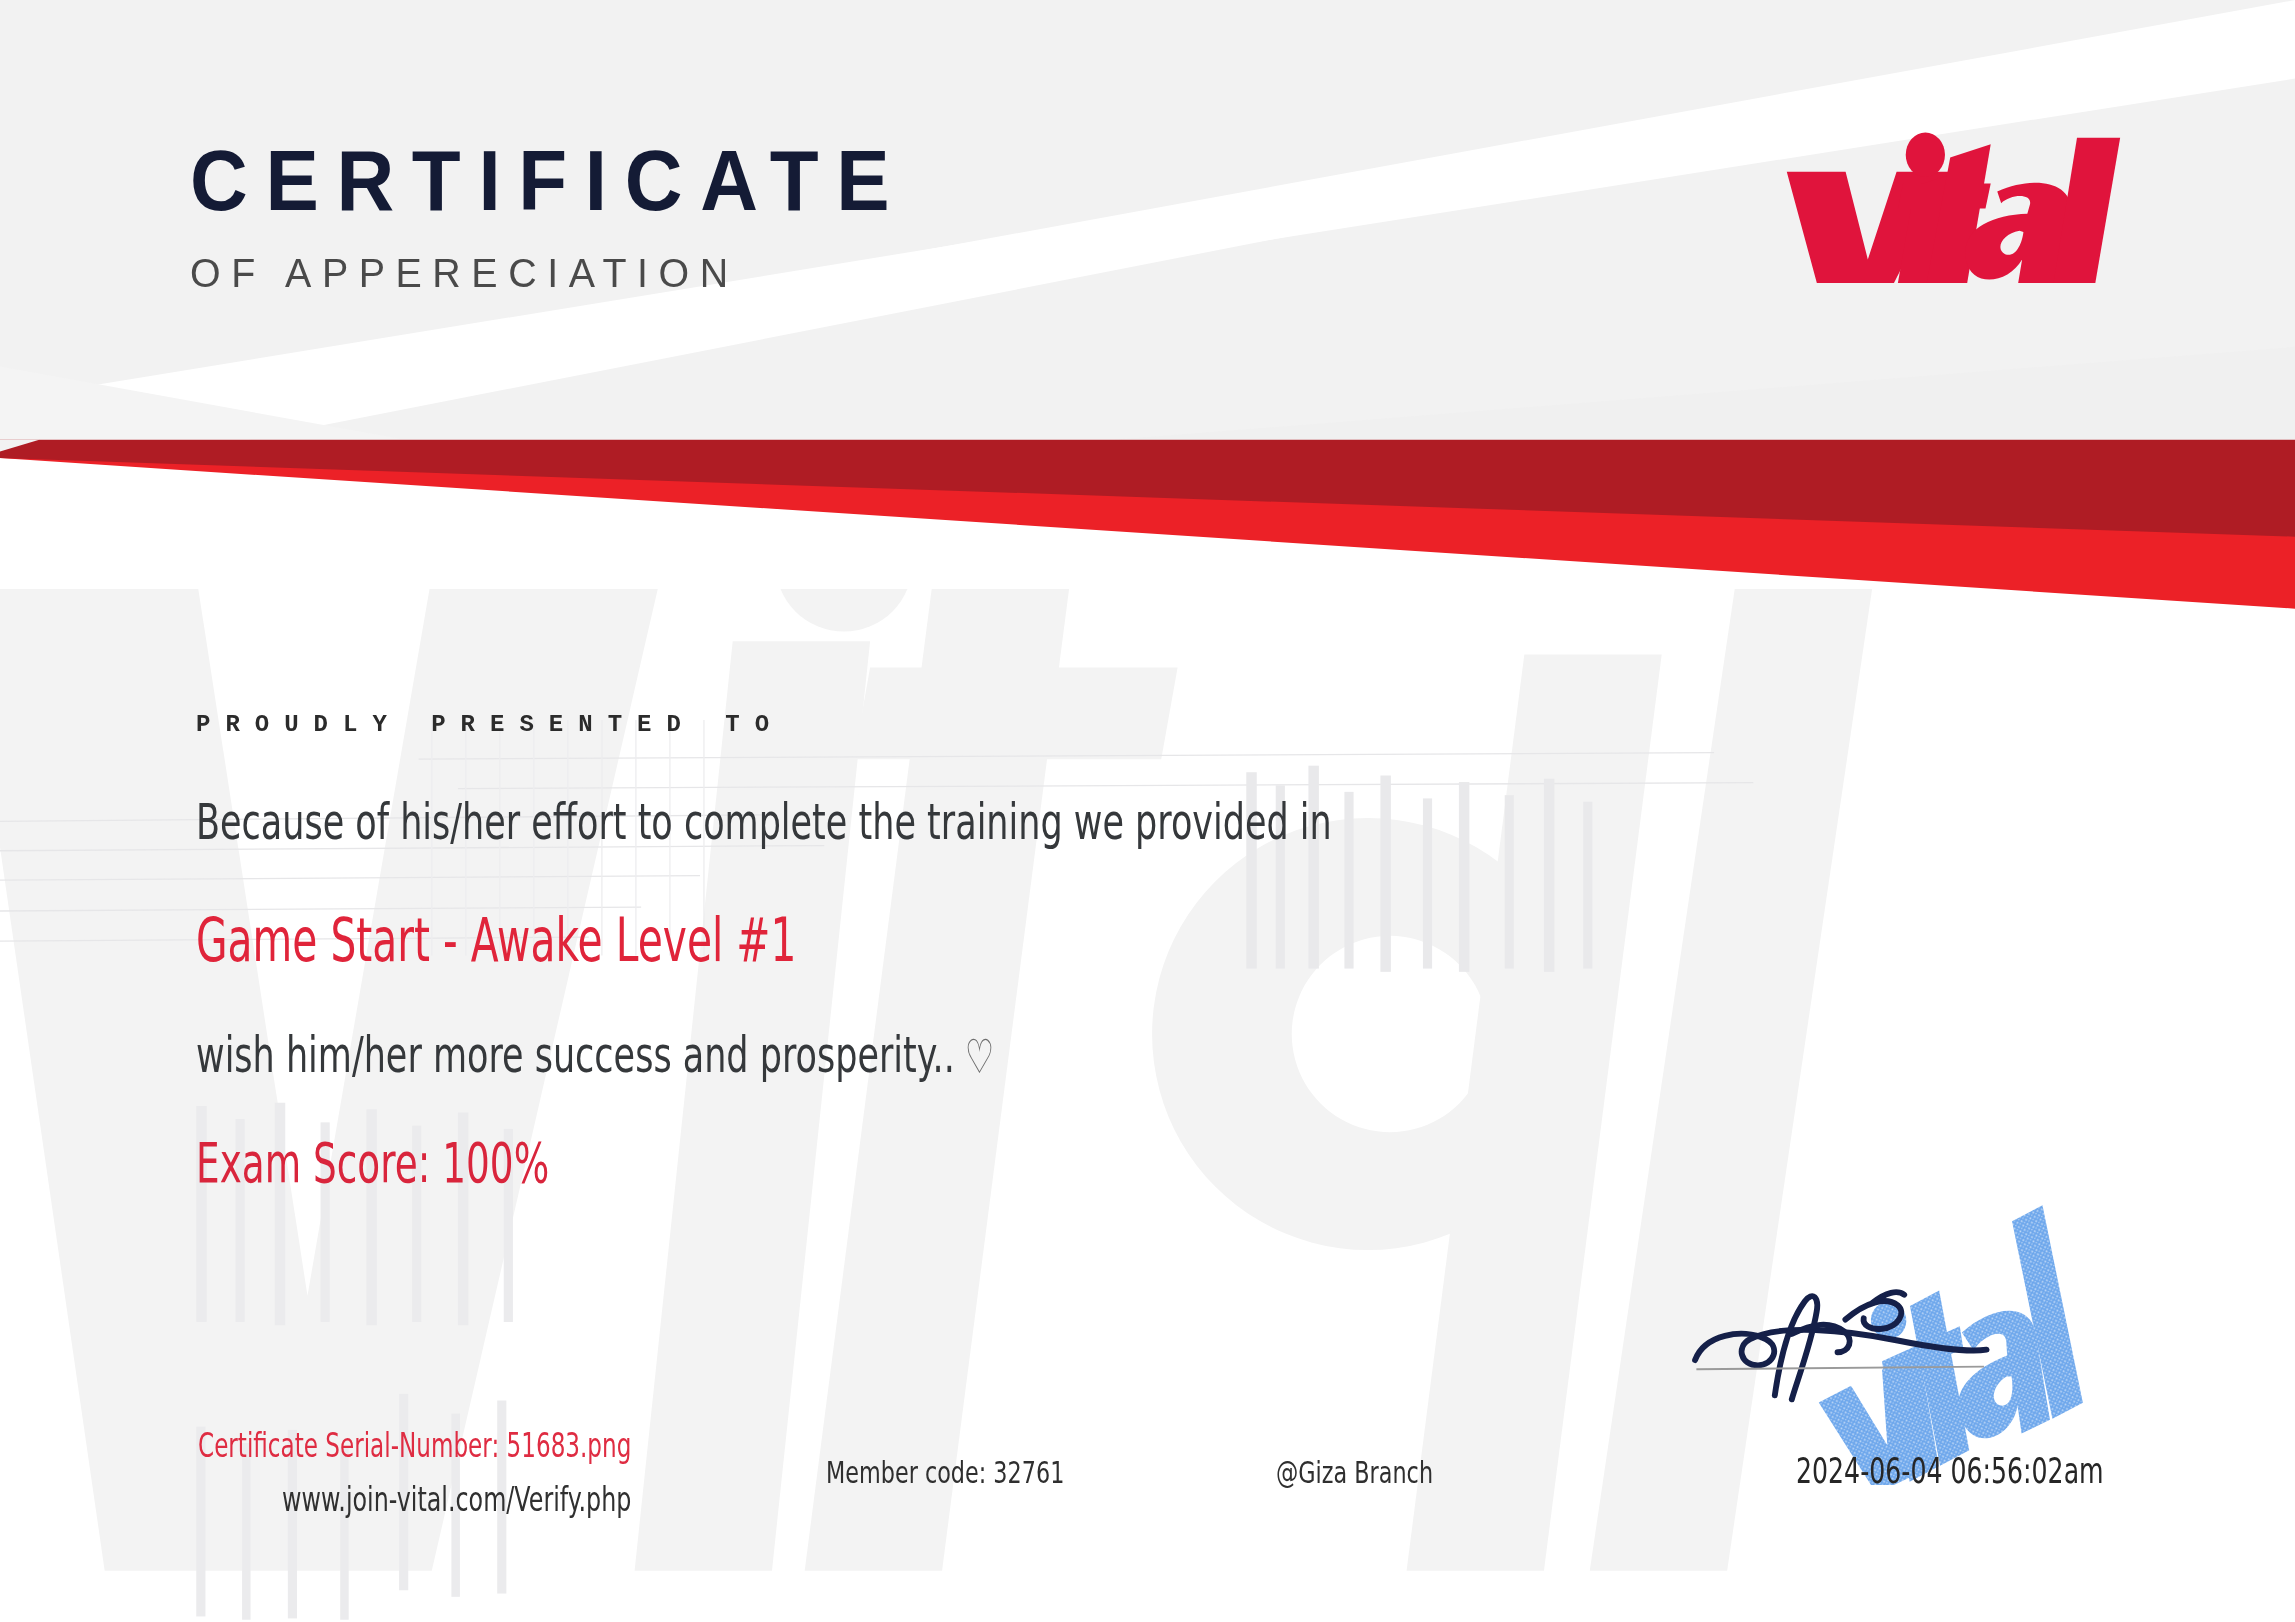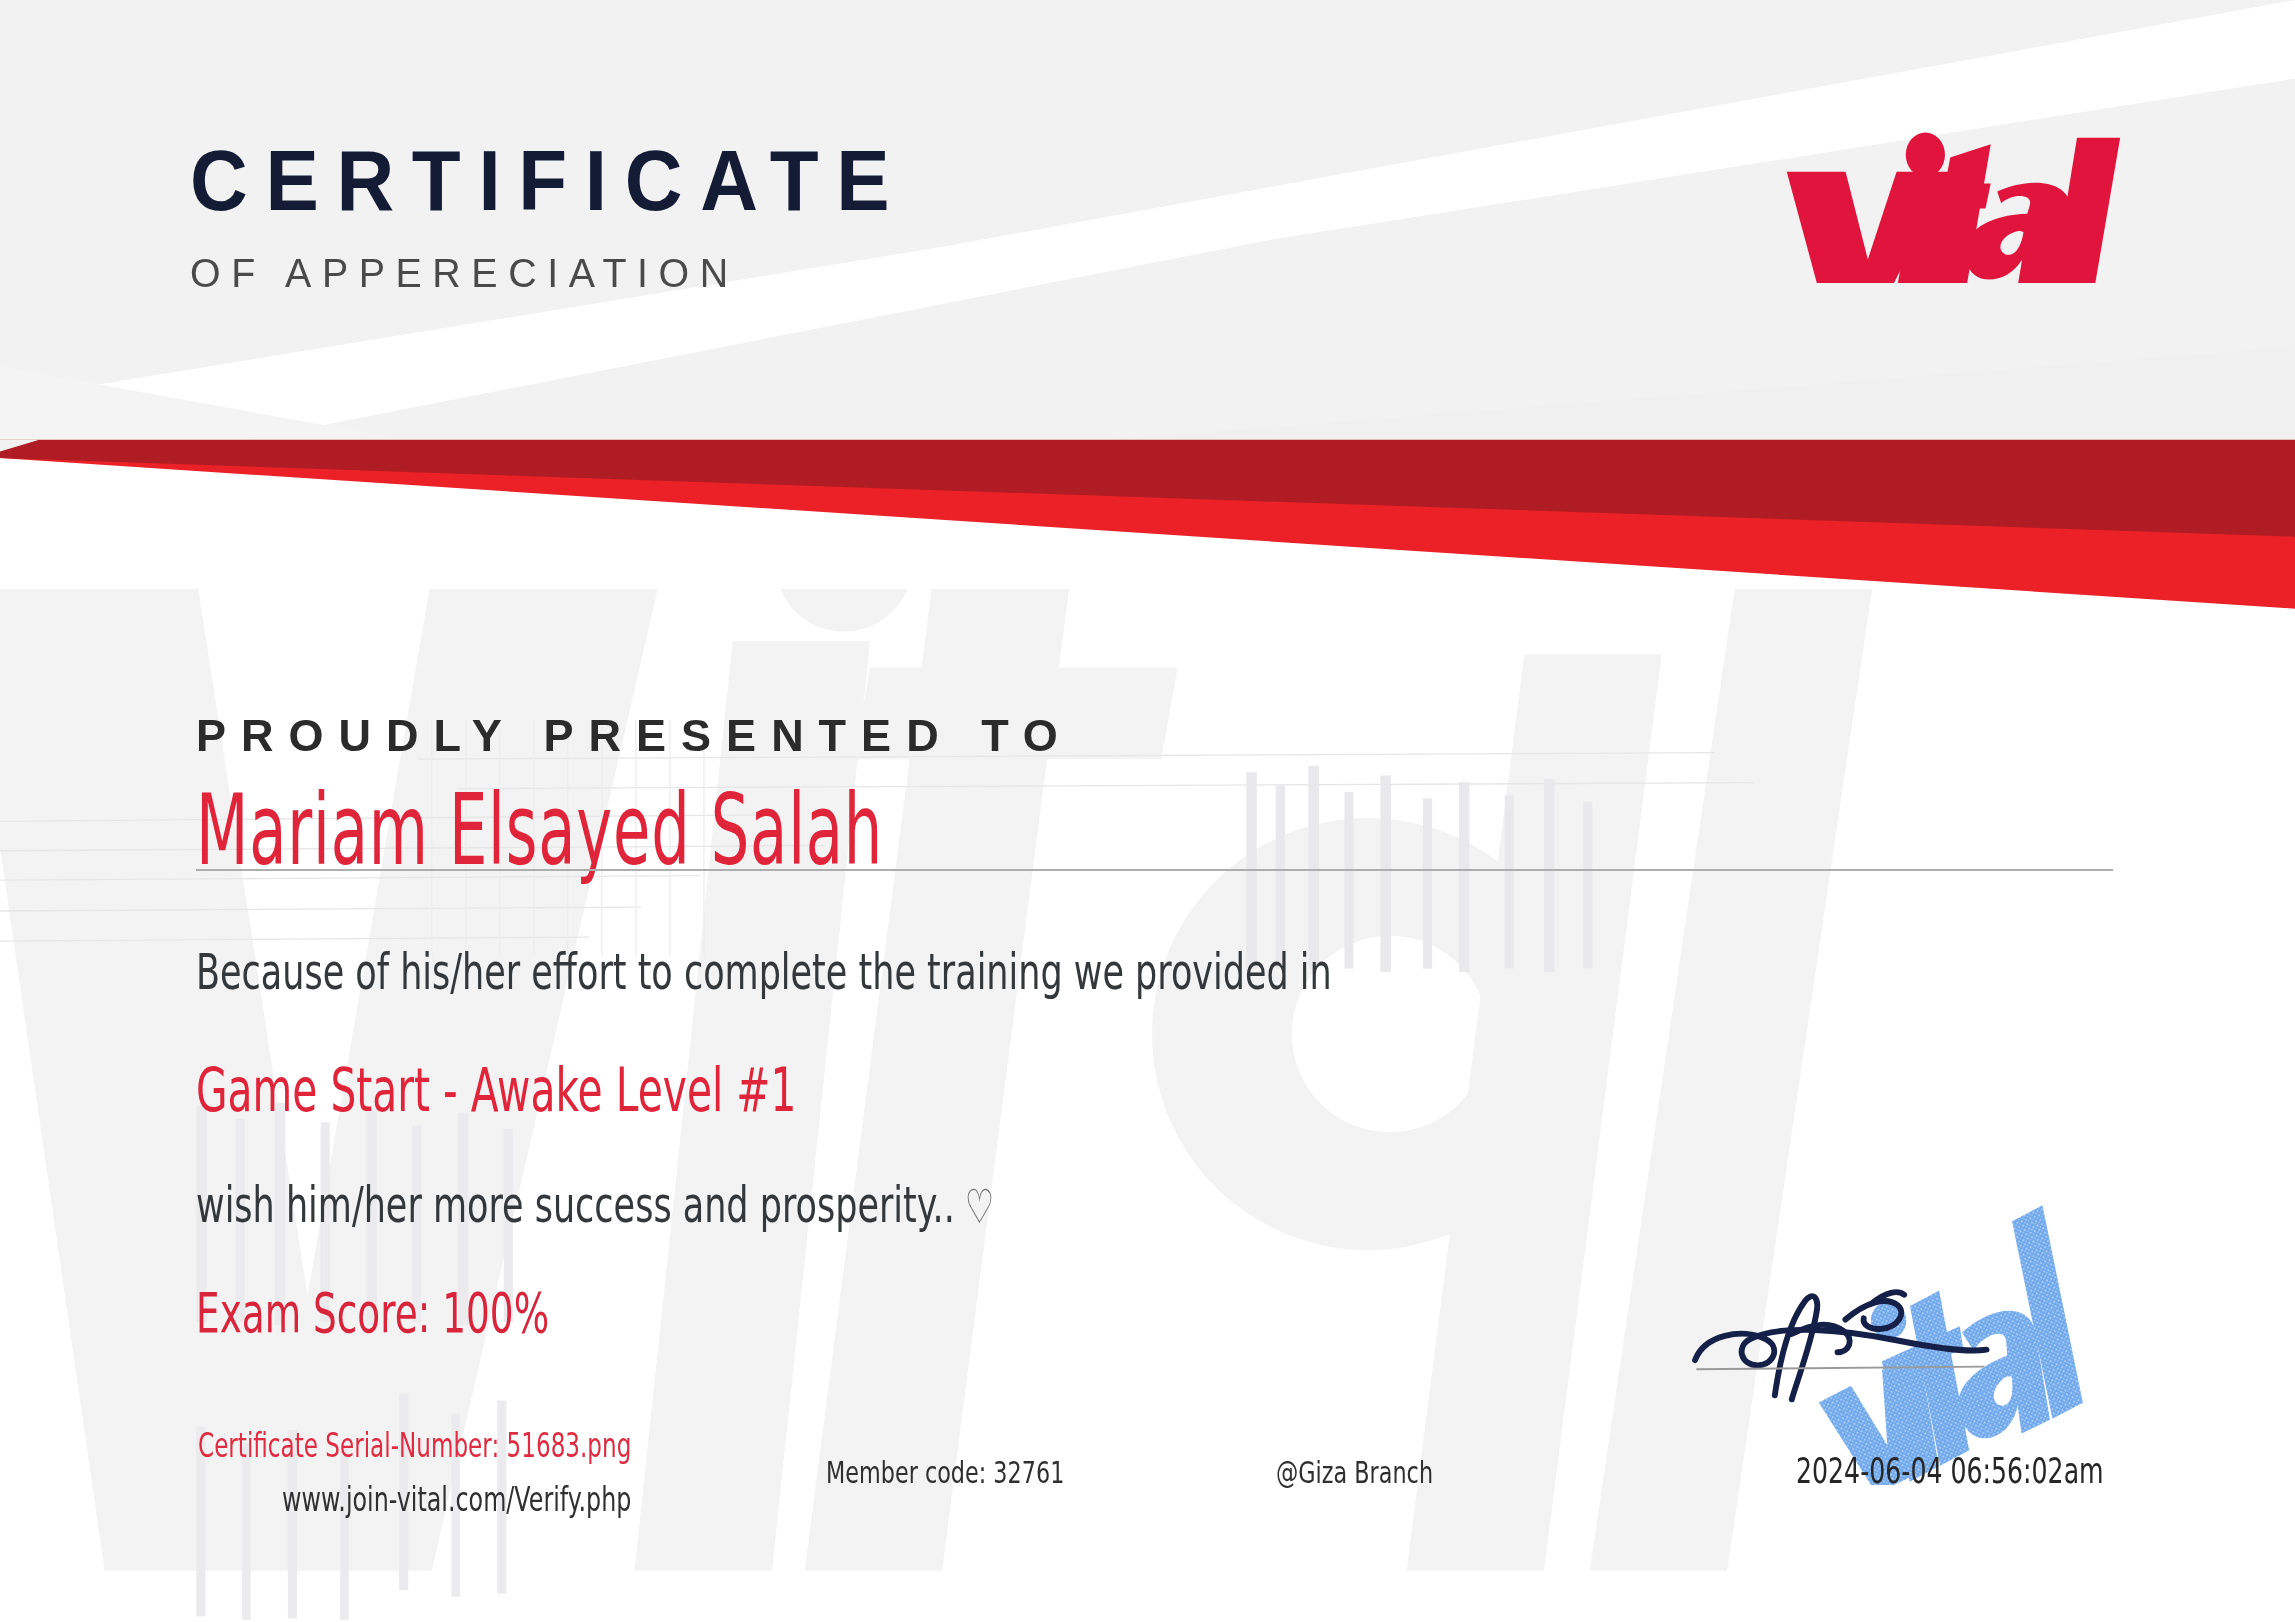--- a/index.html
+++ b/index.html
@@ -74,22 +74,22 @@
   .brand-logo svg { display: block; }
 
   
   .body-zone {
     position: absolute;
     left: 196px;
     top: 713px;
     width: 1963px;
   }
   .presented-to {
-    font-family: Liberation Sans, sans-serif;
-    font-size: 45px;
+    font-family: Liberation Mono, monospace;
+    font-size: 24px;
     font-weight: 700;
     letter-spacing: 15px;
     color: #2B2B2B;
     white-space: nowrap;
     line-height: 1;
   }
   .name-row {
     position: relative;
     margin-top: 23.6px;
     height: 105px;
@@ -392,24 +392,20 @@
 
           <path d="M462 10 L528 10 L490 232 L426 232 Z"></path>
         </g>
       </svg>
     </div>
   </div>
 
   <div class="body-zone">
     <div class="presented-to">PROUDLY PRESENTED TO</div>
 
-    <div class="name-row">
-      <div class="recipient-name">Mariam Elsayed Salah</div>
-      <div class="name-rule"></div>
-    </div>
 
     <div class="line-because">Because of his/her effort to complete the training we provided in</div>
 
     <div class="course-title">Game Start - Awake Level #1</div>
 
     <div class="line-wish">
       <span>wish him/her more success and prosperity..</span><span class="heart-icon">♡</span>
     </div>
 
     <div class="exam-score">Exam Score: 100%</div>

